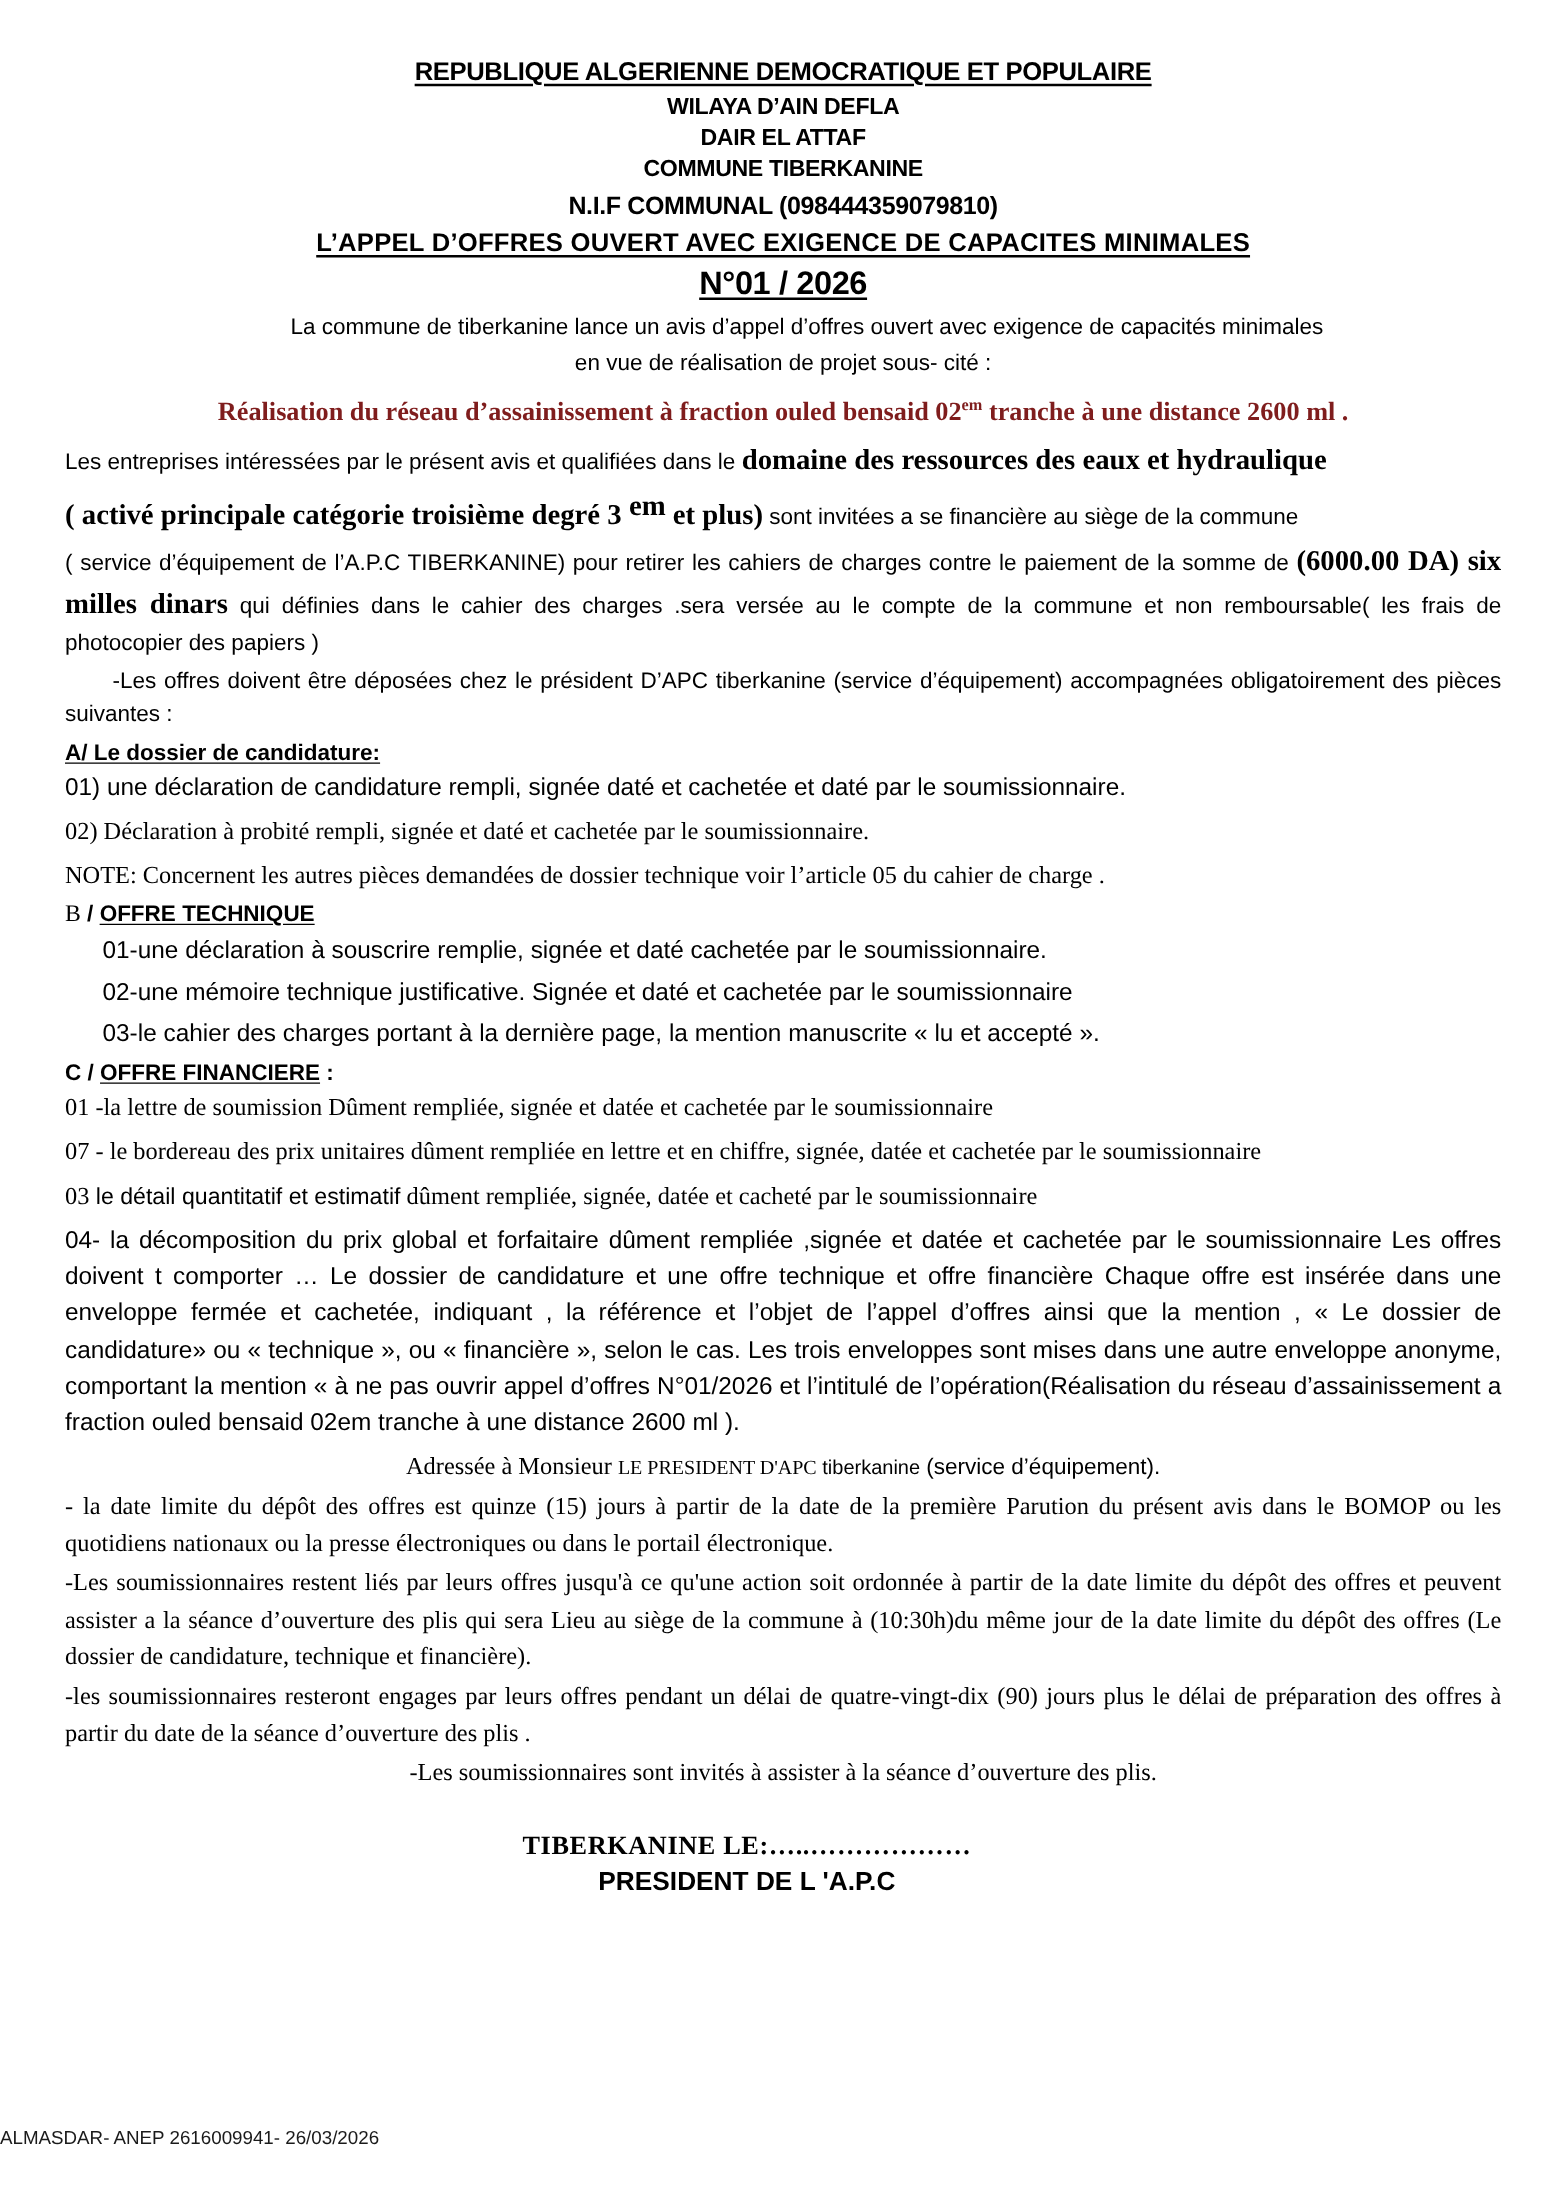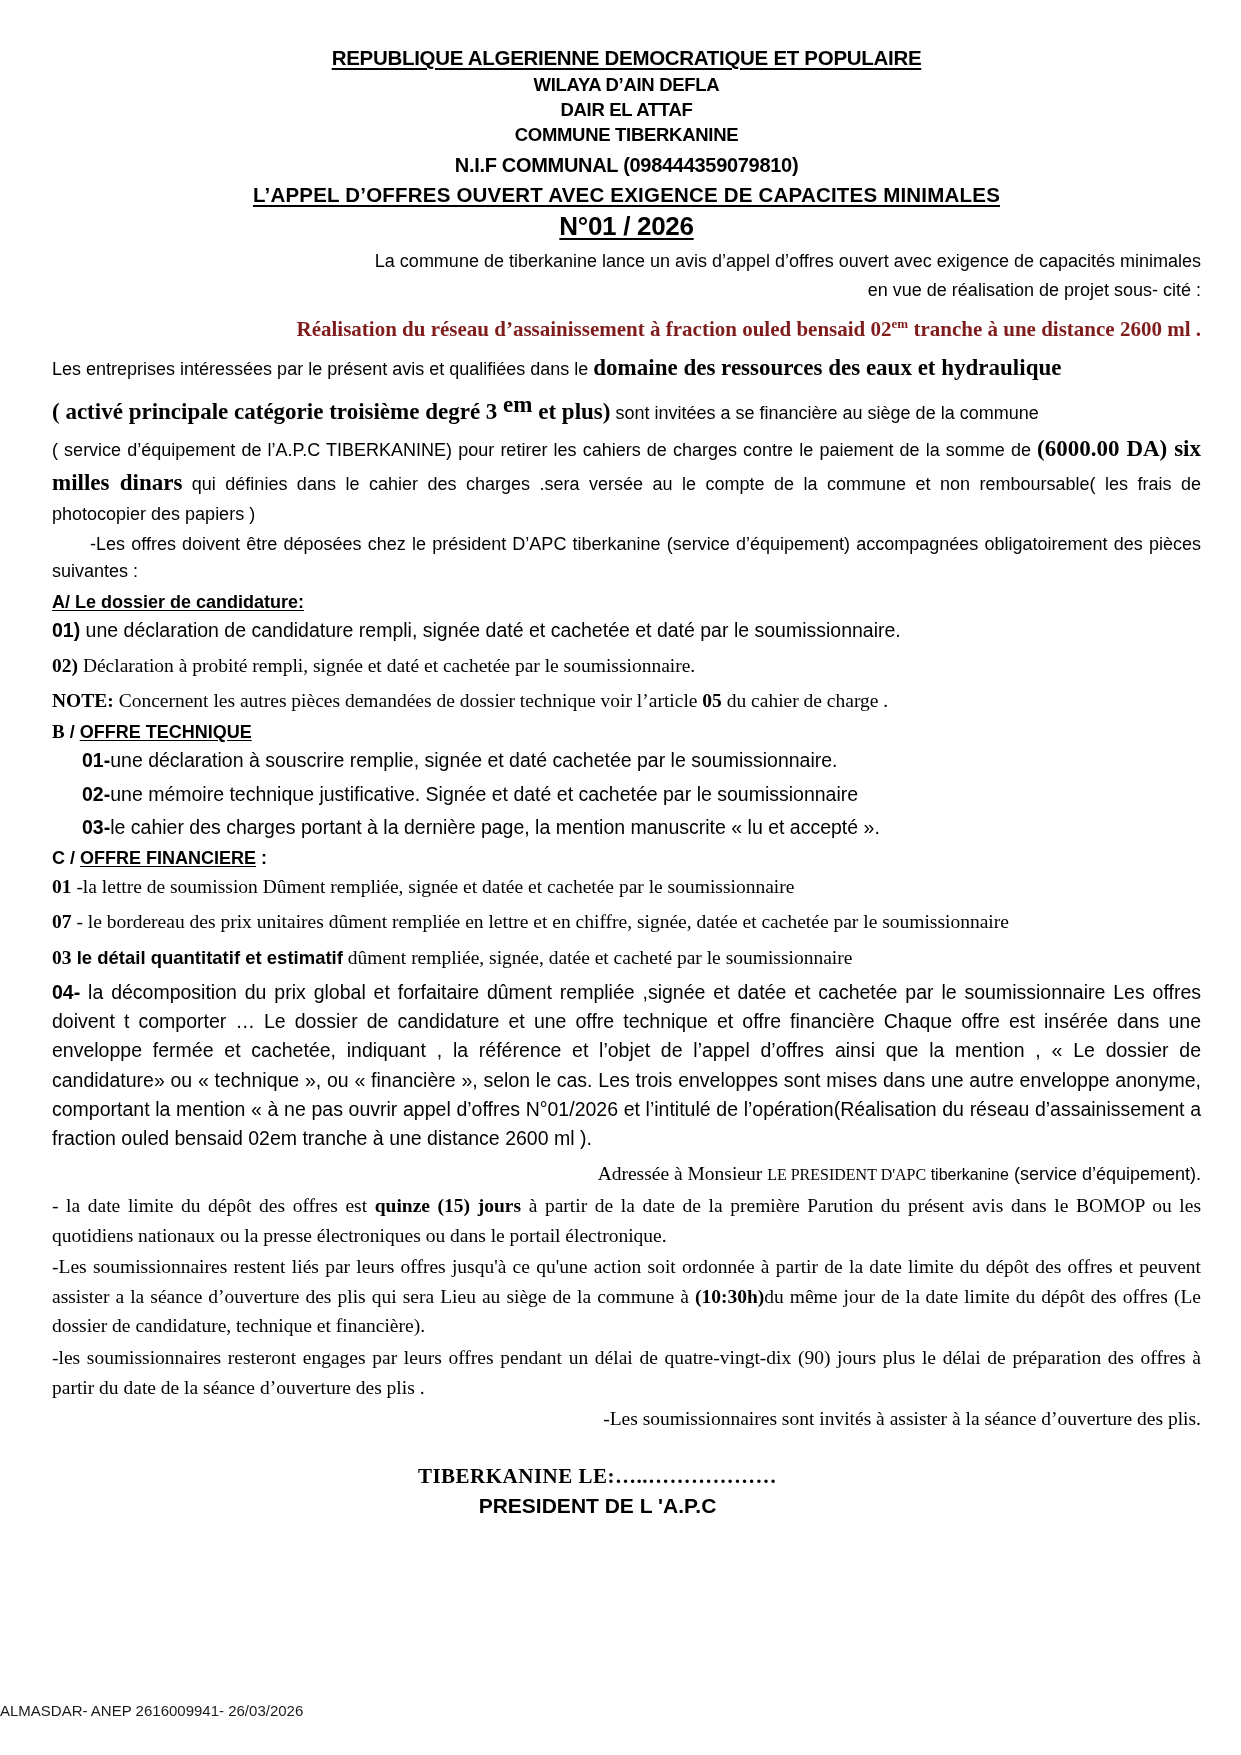--- a/index.html
+++ b/index.html
@@ -56,27 +56,27 @@
     text-decoration: underline;
     text-underline-offset: 3px;
     margin-bottom: 6px;
   }
 
   
   .p {
     font-size: 19.5px;
     line-height: 1.52;
     margin: 0 0 2px 0;
-    text-align: right;
+    text-align: center;
   }
   .p.just { text-align: justify; }
   .p.indent { text-indent: 38px; }
   .sans { font-family: "Liberation Sans", sans-serif; font-size: 18px; }
   .serif { font-family: "Liberation Serif", serif; }
-  .b { font-weight: bold; }
+  .b { font-weight: normal; }
   .red {
     color: #7f1d1d;
     font-weight: bold;
     font-size: 21px;
     margin-top: 9px;
     margin-bottom: 5px;
   }
   sup { font-size: 0.62em; vertical-align: super; }
   .big-b {
     font-family: "Liberation Serif", serif;

